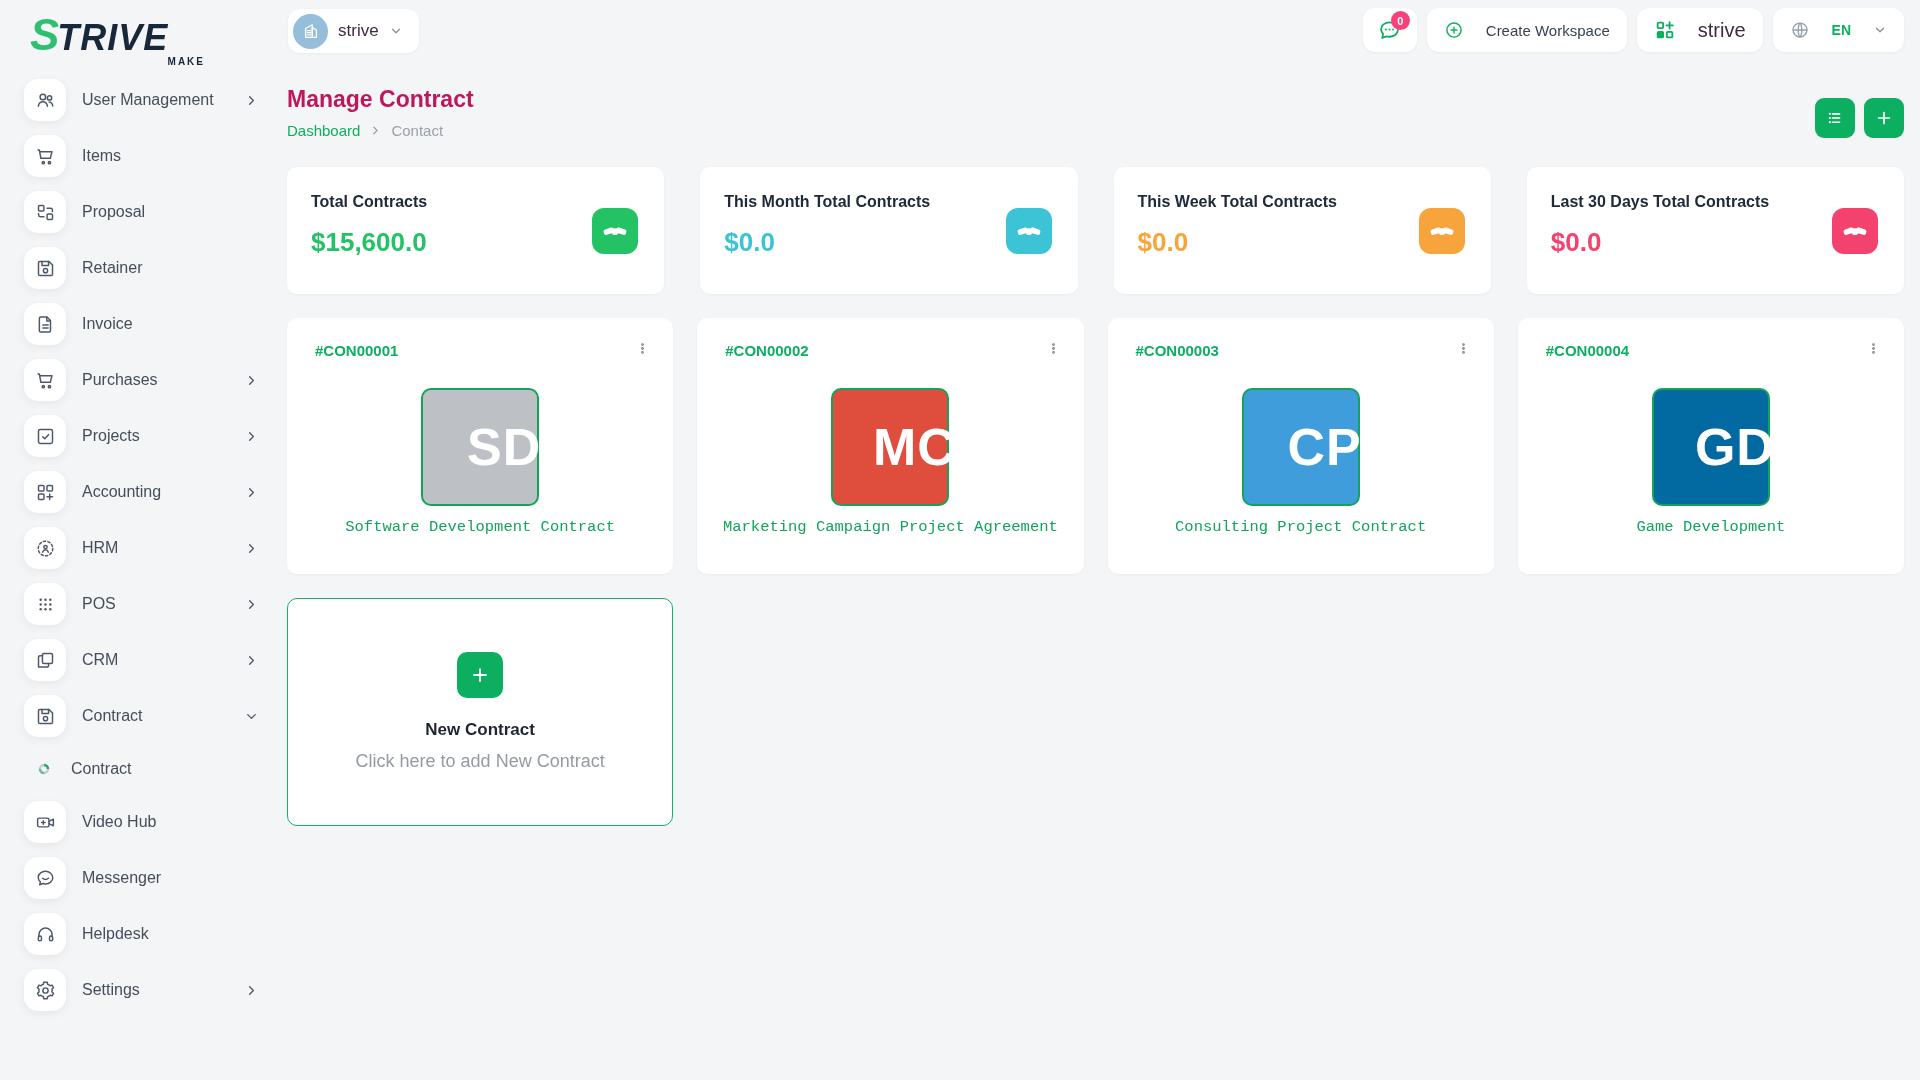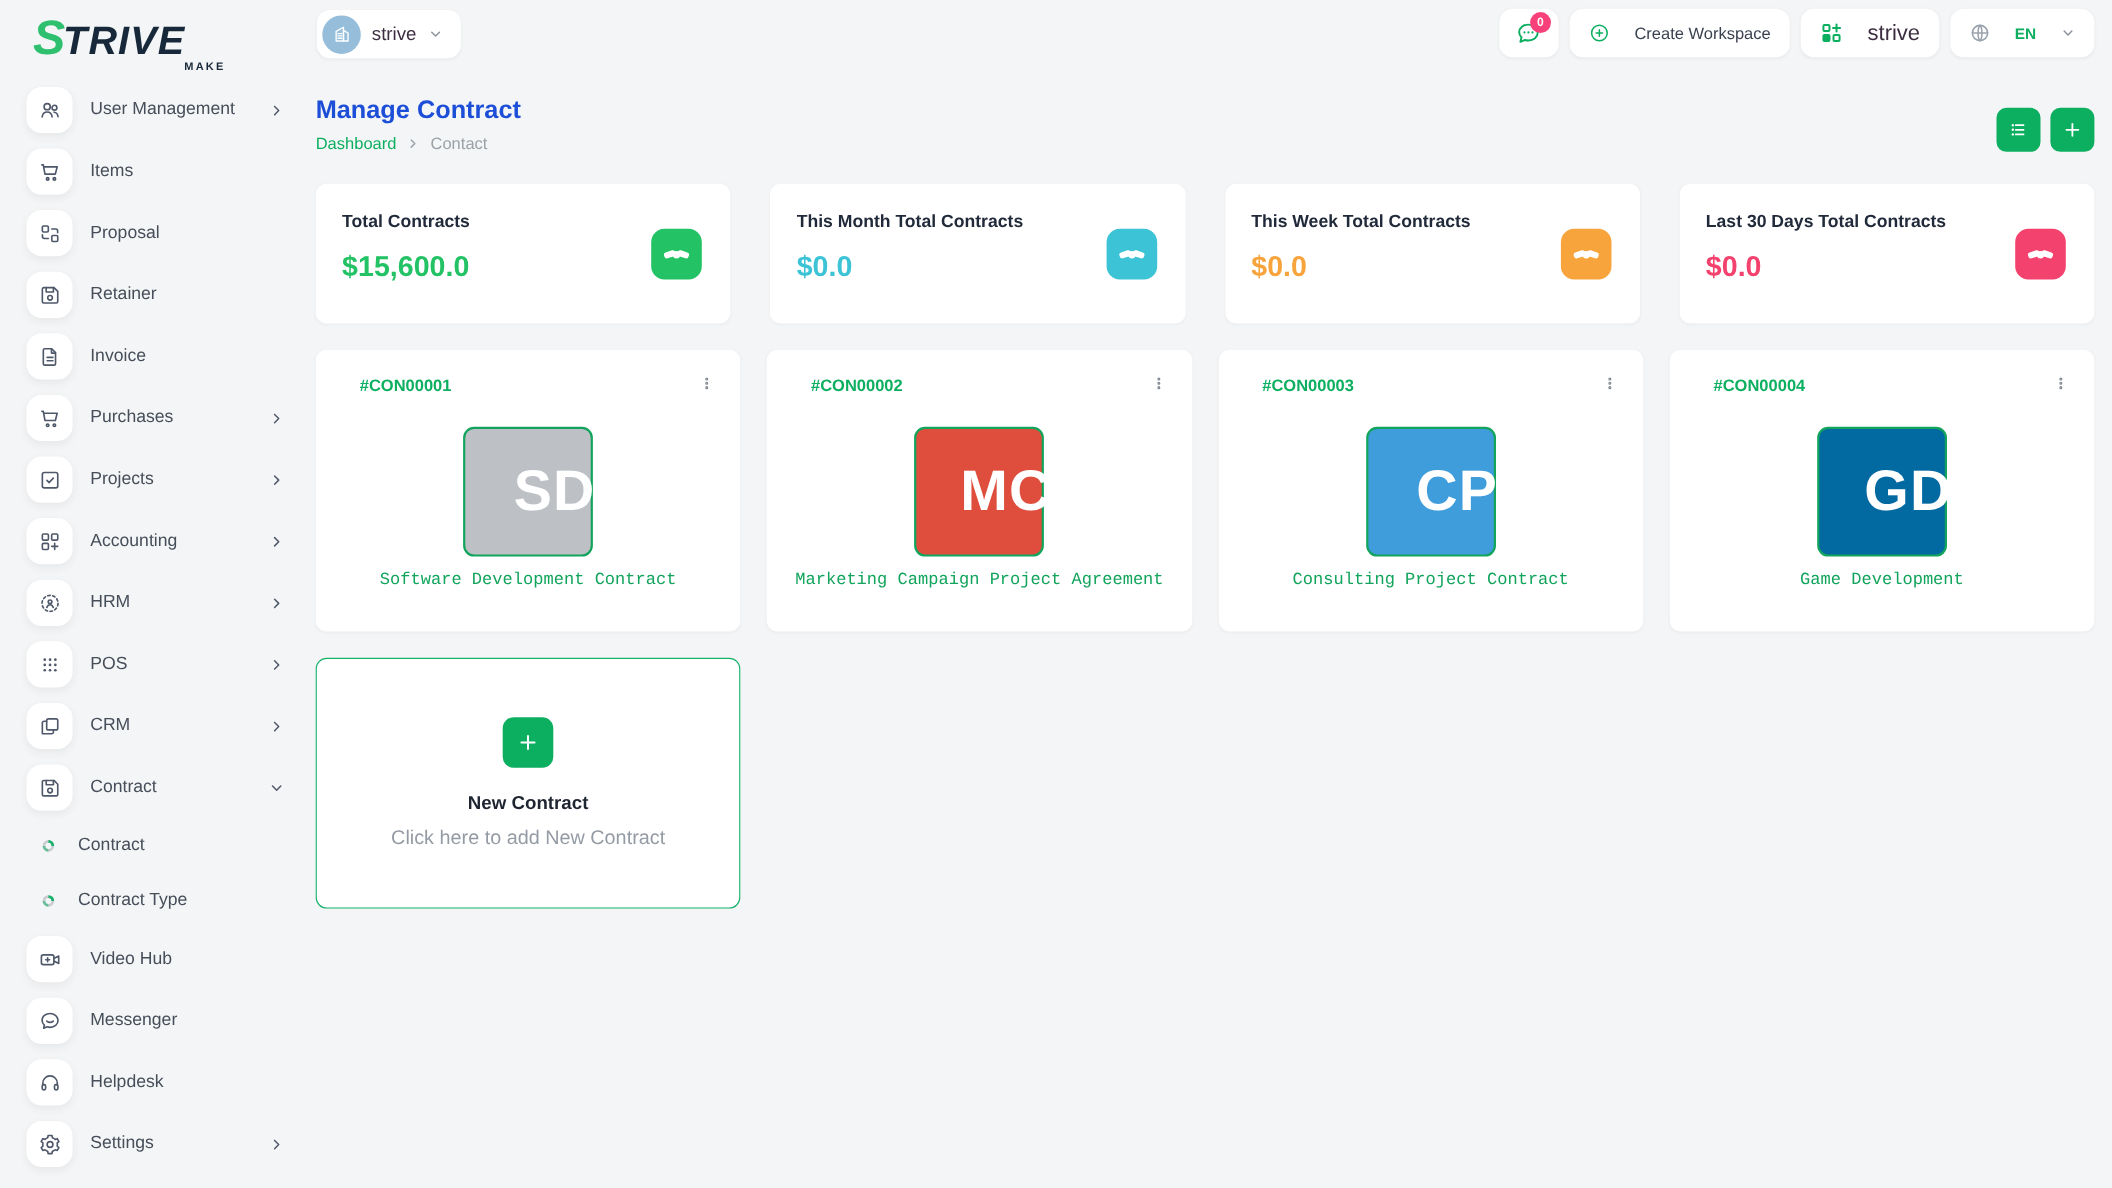--- a/index.html
+++ b/index.html
@@ -55,21 +55,21 @@
   .side-label { font-size:16px; color:#464e5a; }
   .side-chevron { margin-left:auto; color:#4f586a; }
   .side-chevron svg { width:15px; height:15px; }
   .side-item.sub { height:50px; padding-left:38px; gap:21px; }
   .ring { width:12px; height:12px; flex:none; display:flex; }
   .ring svg { width:12px; height:12px; }
 
   
   .main { position:absolute; left:283px; top:60px; right:0; bottom:0; padding:26px 16px 0 4px; }
   .page-head { display:flex; justify-content:space-between; align-items:flex-start; }
-  h1 { font-size:23px; font-weight:700; color:#1d4ed8; }
+  h1 { font-size:23px; font-weight:700; color:#be185d; }
   .crumbs { display:flex; align-items:center; gap:9px; margin-top:9px; }
   .crumbs a { color:var(--primary); font-size:15px; }
   .crumb-sep { color:#9aa1a9; }
   .crumb-sep svg { width:13px; height:13px; }
   .crumb-cur { color:#9aa1a9; font-size:15px; }
   .toolbar { display:flex; gap:9px; margin-top:12px; }
   .tb-btn { width:40px; height:40px; border-radius:9px; background:var(--primary); color:#fff;
     display:flex; align-items:center; justify-content:center; }
   .tb-btn svg { width:20px; height:20px; }
 
@@ -79,21 +79,21 @@
     box-shadow:0 1px 3px rgba(20,30,50,.04); }
   .stat-label { font-size:16px; font-weight:700; color:#212a3a; }
   .stat-value { font-size:26px; font-weight:700; margin-top:16px; }
   .stat-icon { position:absolute; right:26px; top:50%; transform:translateY(-50%); width:46px; height:46px;
     border-radius:12px; display:flex; align-items:center; justify-content:center; color:#fff; }
   .stat-icon svg { width:26px; height:26px; }
 
   .contracts { margin-top:24px; }
   .contract-card { background:#fff; border-radius:10px; height:256px; padding:22px 24px; position:relative;
     text-align:center; box-shadow:0 1px 3px rgba(20,30,50,.04); }
-  .cid { font-size:15px; font-weight:700; color:var(--primary); position:absolute; left:40px; top:24px; }
+  .cid { font-size:15px; font-weight:700; color:var(--primary); position:absolute; left:28px; top:24px; }
   .kebab { position:absolute; right:18px; top:18px; color:#7e8590; padding:4px; }
   .kebab svg { width:17px; height:17px; }
   .avatar { width:118px; height:118px; margin:48px auto 0; border-radius:10px; border:2px solid #12a45c;
     color:#fff; font-size:52px; font-weight:600; display:flex; align-items:center; justify-content:center; letter-spacing:1px;padding-left:48px; }
   .cname { display:block; margin-top:12px; color:#12a45c; font-size:15.5px;font-family:Liberation Mono, monospace; }
 
   .newrow { margin-top:24px; }
   .new-card { background:#fff; border:1.5px solid #12b269; border-radius:10px; height:228px;
     display:flex; flex-direction:column; align-items:center; justify-content:center; }
   .new-plus { width:46px; height:46px; border-radius:10px; background:var(--primary); color:#fff;
@@ -371,31 +371,20 @@
           <svg viewBox="0 0 24 24" fill="none">
             <circle cx="12" cy="12" r="8" stroke="#c9cdd2" stroke-width="5"></circle>
             <path d="M12 4a8 8 0 0 1 8 8" stroke="#18b26b" stroke-width="5" stroke-linecap="butt"></path>
             <path d="M12 20a8 8 0 0 1-8-8" stroke="#18b26b" stroke-width="5" stroke-linecap="butt" opacity=".55"></path>
           </svg>
         </span>
     <span class="side-label">Contract</span>
 
   </div>
 
-  <div class="side-item sub">
-    <span class="ring">
-          <svg viewBox="0 0 24 24" fill="none">
-            <circle cx="12" cy="12" r="8" stroke="#c9cdd2" stroke-width="5"></circle>
-            <path d="M12 4a8 8 0 0 1 8 8" stroke="#18b26b" stroke-width="5" stroke-linecap="butt"></path>
-            <path d="M12 20a8 8 0 0 1-8-8" stroke="#18b26b" stroke-width="5" stroke-linecap="butt" opacity=".55"></path>
-          </svg>
-        </span>
-    <span class="side-label">Contract Type</span>
-
-  </div>
 
   <div class="side-item">
     <span class="icon-tile">
           <svg viewBox="0 0 24 24" fill="none" stroke="currentColor" stroke-width="1.7" stroke-linecap="round" stroke-linejoin="round">
             <rect x="3" y="7" width="13" height="10" rx="2"></rect>
             <path d="M16 10.8 21 8.2v7.6l-5-2.6"></path>
             <path d="M7.5 12h4M9.5 10v4"></path>
           </svg>
         </span>
     <span class="side-label">Video Hub</span>

